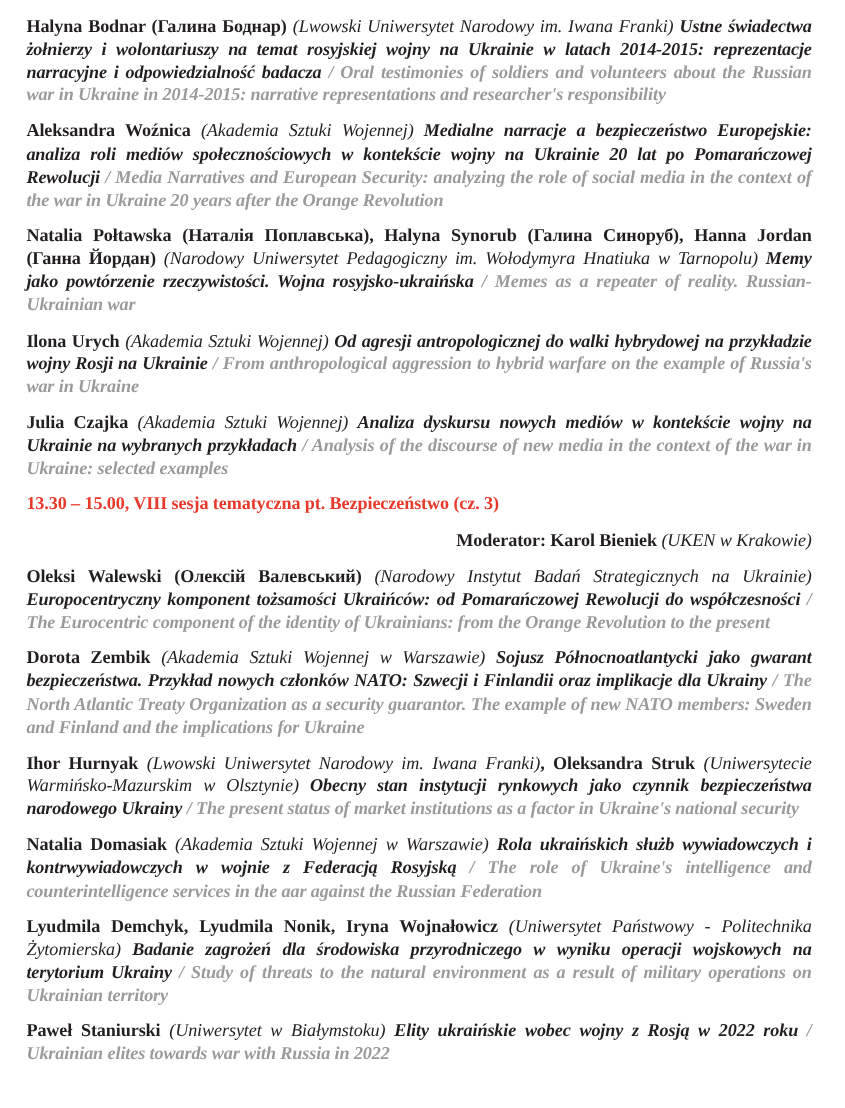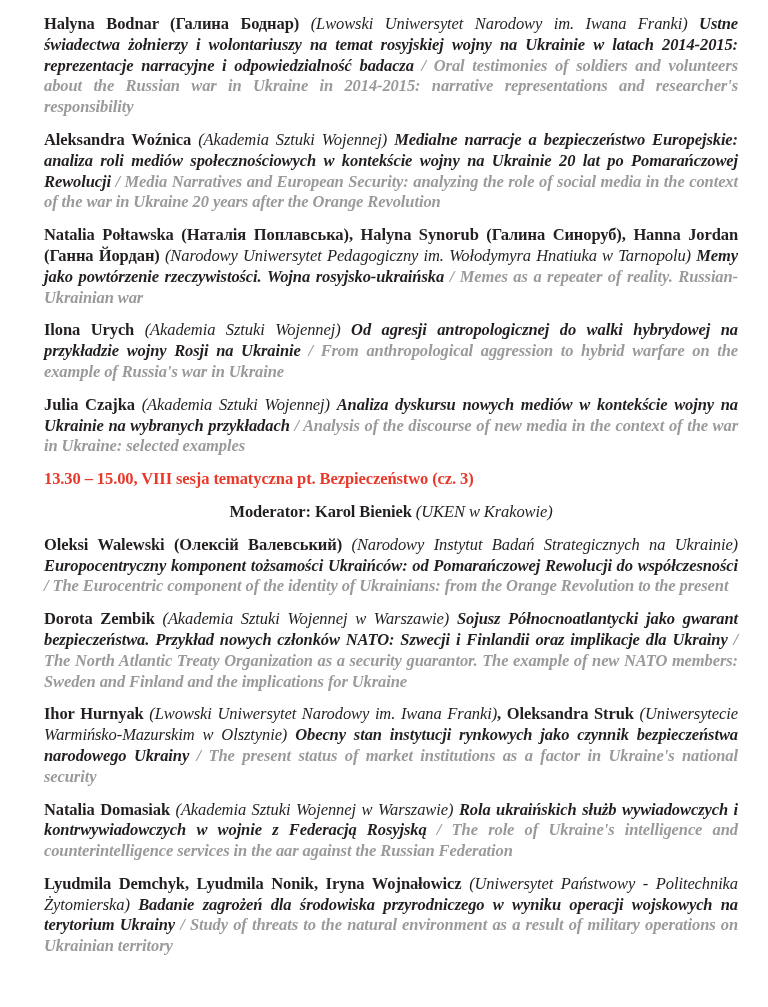--- a/index.html
+++ b/index.html
@@ -8,37 +8,37 @@
     background: #ffffff;
   }
   .page {
     position: relative;
     width: 768px;
     height: 1007px;
     margin: 0 auto;
     background: #ffffff;
     overflow: hidden;
     box-sizing: border-box;
-    padding: 14px 30px 6px 44px;
+    padding: 14px 30px 6px 24px;
     font-family: "Liberation Serif", "DejaVu Serif", serif;
     font-size: 16.5px;
     line-height: 20.8px;
     color: var(--text-color, #231f20);
   }
   .entry {
     margin: 0 0 12px 0;
     text-align: justify;
     letter-spacing: -0.1px;
   }
   .entry.session-heading {
     text-align: left;
     margin: 2px 0 12px 0;
   }
   .entry.moderator {
-    text-align: center;
+    text-align: right;
   }
   .seg-name {
     font-weight: bold;
     font-style: normal;
     color: var(--text-color, #231f20);
   }
   .seg-affiliation {
     font-weight: normal;
     font-style: italic;
     color: var(--text-color, #231f20);
@@ -69,14 +69,15 @@
       <p class="entry paper"><span class="seg-name">Natalia Połtawska (Наталія Поплавська), Halyna Synorub (Галина Синоруб), Hanna Jordan (Ганна Йордан) </span><span class="seg-affiliation">(Narodowy Uniwersytet Pedagogiczny im. Wołodymyra Hnatiuka w Tarnopolu) </span><span class="seg-title-pl">Memy jako powtórzenie rzeczywistości. Wojna rosyjsko-ukraińska</span><span class="seg-title-en"> / Memes as a repeater of reality. Russian-Ukrainian war</span></p>
       <p class="entry paper"><span class="seg-name">Ilona Urych </span><span class="seg-affiliation">(Akademia Sztuki Wojennej) </span><span class="seg-title-pl">Od agresji antropologicznej do walki hybrydowej na przykładzie wojny Rosji na Ukrainie</span><span class="seg-title-en"> / From anthropological aggression to hybrid warfare on the example of Russia's war in Ukraine</span></p>
       <p class="entry paper"><span class="seg-name">Julia Czajka </span><span class="seg-affiliation">(Akademia Sztuki Wojennej) </span><span class="seg-title-pl">Analiza dyskursu nowych mediów w kontekście wojny na Ukrainie na wybranych przykładach</span><span class="seg-title-en"> / Analysis of the discourse of new media in the context of the war in Ukraine: selected examples</span></p>
       <p class="entry session-heading"><span class="seg-session">13.30 – 15.00, VIII sesja tematyczna pt. Bezpieczeństwo (cz. 3)</span></p>
       <p class="entry moderator"><span class="seg-name">Moderator: Karol Bieniek </span><span class="seg-affiliation">(UKEN w Krakowie)</span></p>
       <p class="entry paper"><span class="seg-name">Oleksi Walewski (Олексій Валевський) </span><span class="seg-affiliation">(Narodowy Instytut Badań Strategicznych na Ukrainie) </span><span class="seg-title-pl">Europocentryczny komponent tożsamości Ukraińców: od Pomarańczowej Rewolucji do współczesności</span><span class="seg-title-en"> / The Eurocentric component of the identity of Ukrainians: from the Orange Revolution to the present</span></p>
       <p class="entry paper"><span class="seg-name">Dorota Zembik </span><span class="seg-affiliation">(Akademia Sztuki Wojennej w Warszawie) </span><span class="seg-title-pl">Sojusz Północnoatlantycki jako gwarant bezpieczeństwa. Przykład nowych członków NATO: Szwecji i Finlandii oraz implikacje dla Ukrainy</span><span class="seg-title-en"> / The North Atlantic Treaty Organization as a security guarantor. The example of new NATO members: Sweden and Finland and the implications for Ukraine</span></p>
       <p class="entry paper"><span class="seg-name">Ihor Hurnyak </span><span class="seg-affiliation">(Lwowski Uniwersytet Narodowy im. Iwana Franki)</span><span class="seg-name">, Oleksandra Struk </span><span class="seg-affiliation">(Uniwersytecie Warmińsko-Mazurskim w Olsztynie) </span><span class="seg-title-pl">Obecny stan instytucji rynkowych jako czynnik bezpieczeństwa narodowego Ukrainy</span><span class="seg-title-en"> / The present status of market institutions as a factor in Ukraine's national security</span></p>
       <p class="entry paper"><span class="seg-name">Natalia Domasiak </span><span class="seg-affiliation">(Akademia Sztuki Wojennej w Warszawie) </span><span class="seg-title-pl">Rola ukraińskich służb wywiadowczych i kontrwywiadowczych w wojnie z Federacją Rosyjską</span><span class="seg-title-en"> / The role of Ukraine's intelligence and counterintelligence services in the aar against the Russian Federation</span></p>
       <p class="entry paper"><span class="seg-name">Lyudmila Demchyk, Lyudmila Nonik, Iryna Wojnałowicz </span><span class="seg-affiliation">(Uniwersytet Państwowy - Politechnika Żytomierska) </span><span class="seg-title-pl">Badanie zagrożeń dla środowiska przyrodniczego w wyniku operacji wojskowych na terytorium Ukrainy</span><span class="seg-title-en"> / Study of threats to the natural environment as a result of military operations on Ukrainian territory</span></p>
+      <p class="entry paper"><span class="seg-name">Paweł Staniurski </span><span class="seg-affiliation">(Uniwersytet w Białymstoku) </span><span class="seg-title-pl">Elity ukraińskie wobec wojny z Rosją w 2022 roku</span><span class="seg-title-en"> / Ukrainian elites towards war with Russia in 2022</span></p>
     </div>
 </div>
 
 </body></html>

